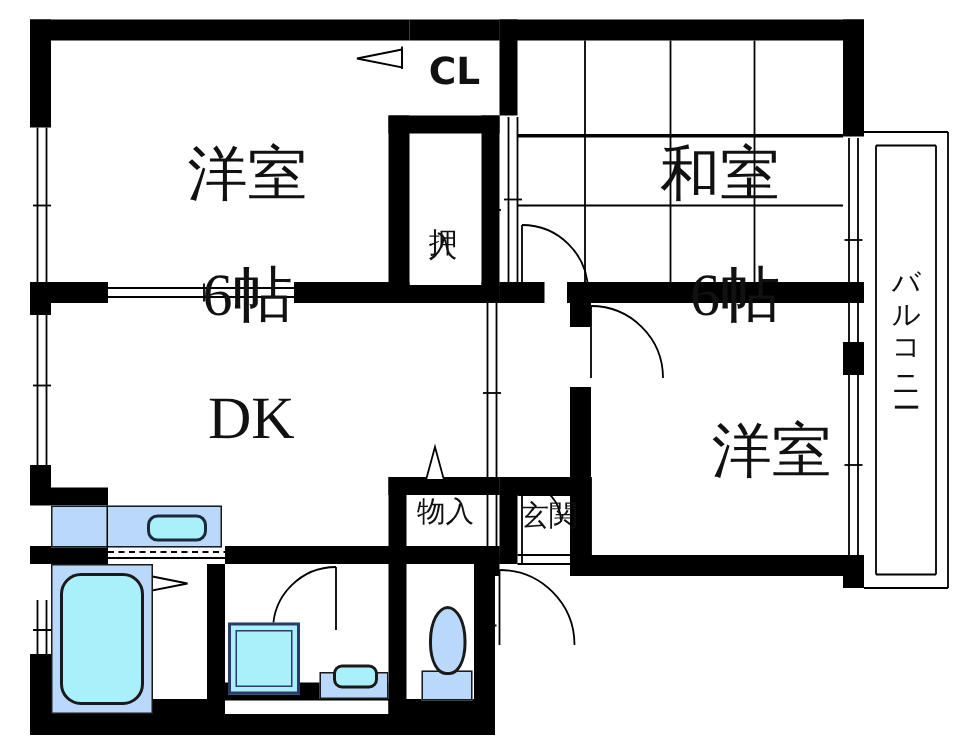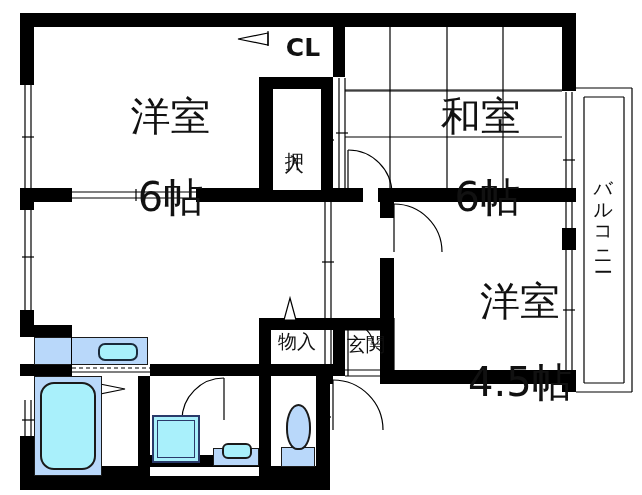--- a/index.html
+++ b/index.html
@@ -18,21 +18,21 @@
   .lbl{
     position:absolute;
     color:#111111;
     font-family:"DejaVu Sans","Liberation Sans",sans-serif;
     font-weight:400;
     white-space:pre;
     text-align:center;
     line-height:1.02;
     letter-spacing:0px;
   }
-  .lbl.big{font-size:40px;}
+  .lbl.big{font-size:40px;font-family:Liberation Serif, serif;}
   .lbl.mid{font-size:25px;}
   .lbl.sm{font-size:19px;}
   .vert{
     writing-mode:vertical-rl;
     text-orientation:upright;
     line-height:1.12;
     letter-spacing:2px;
   }
   
   .fix{position:absolute;box-sizing:border-box;}
@@ -234,26 +234,25 @@
     <span>洋室</span><br>
     <span>6帖</span>
   </div>
 
   <div class="lbl big" style="left:390px;top:55px;width:130px;text-align:right;">
     <span>和室</span><br>
     <span>6帖</span>
   </div>
 
   <div class="lbl big" style="left:60px;top:218px;width:175px;">
-    <br>
+    <span>DK</span><br>
   </div>
 
   <div class="lbl big" style="left:412px;top:240px;width:165px;">
     <span>洋室</span><br>
-    <span>4.5帖</span>
   </div>
 
   <div class="lbl mid" style="left:277px;top:35px;width:52px;font-weight:bold;">CL</div>
 
   <div class="lbl sm vert" style="left:284px;top:104px;height:70px;">押入</div>
 
   <div class="lbl sm" style="left:272px;top:332px;width:50px;">物入</div>
 
   <div class="lbl sm" style="left:341px;top:335px;width:50px;">玄関</div>
 

